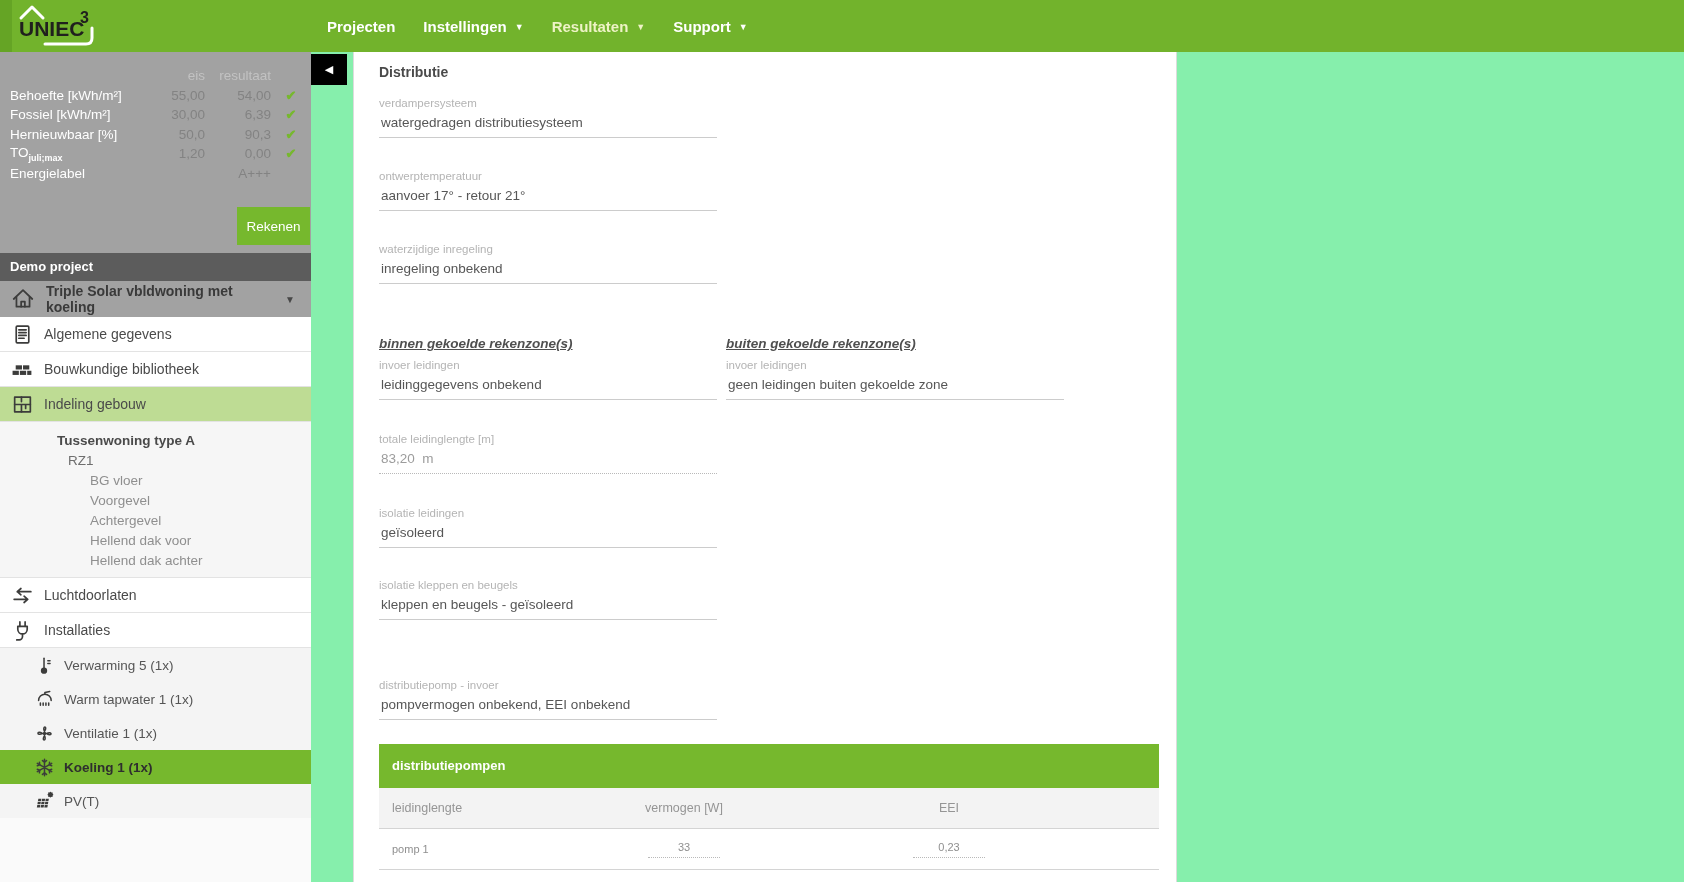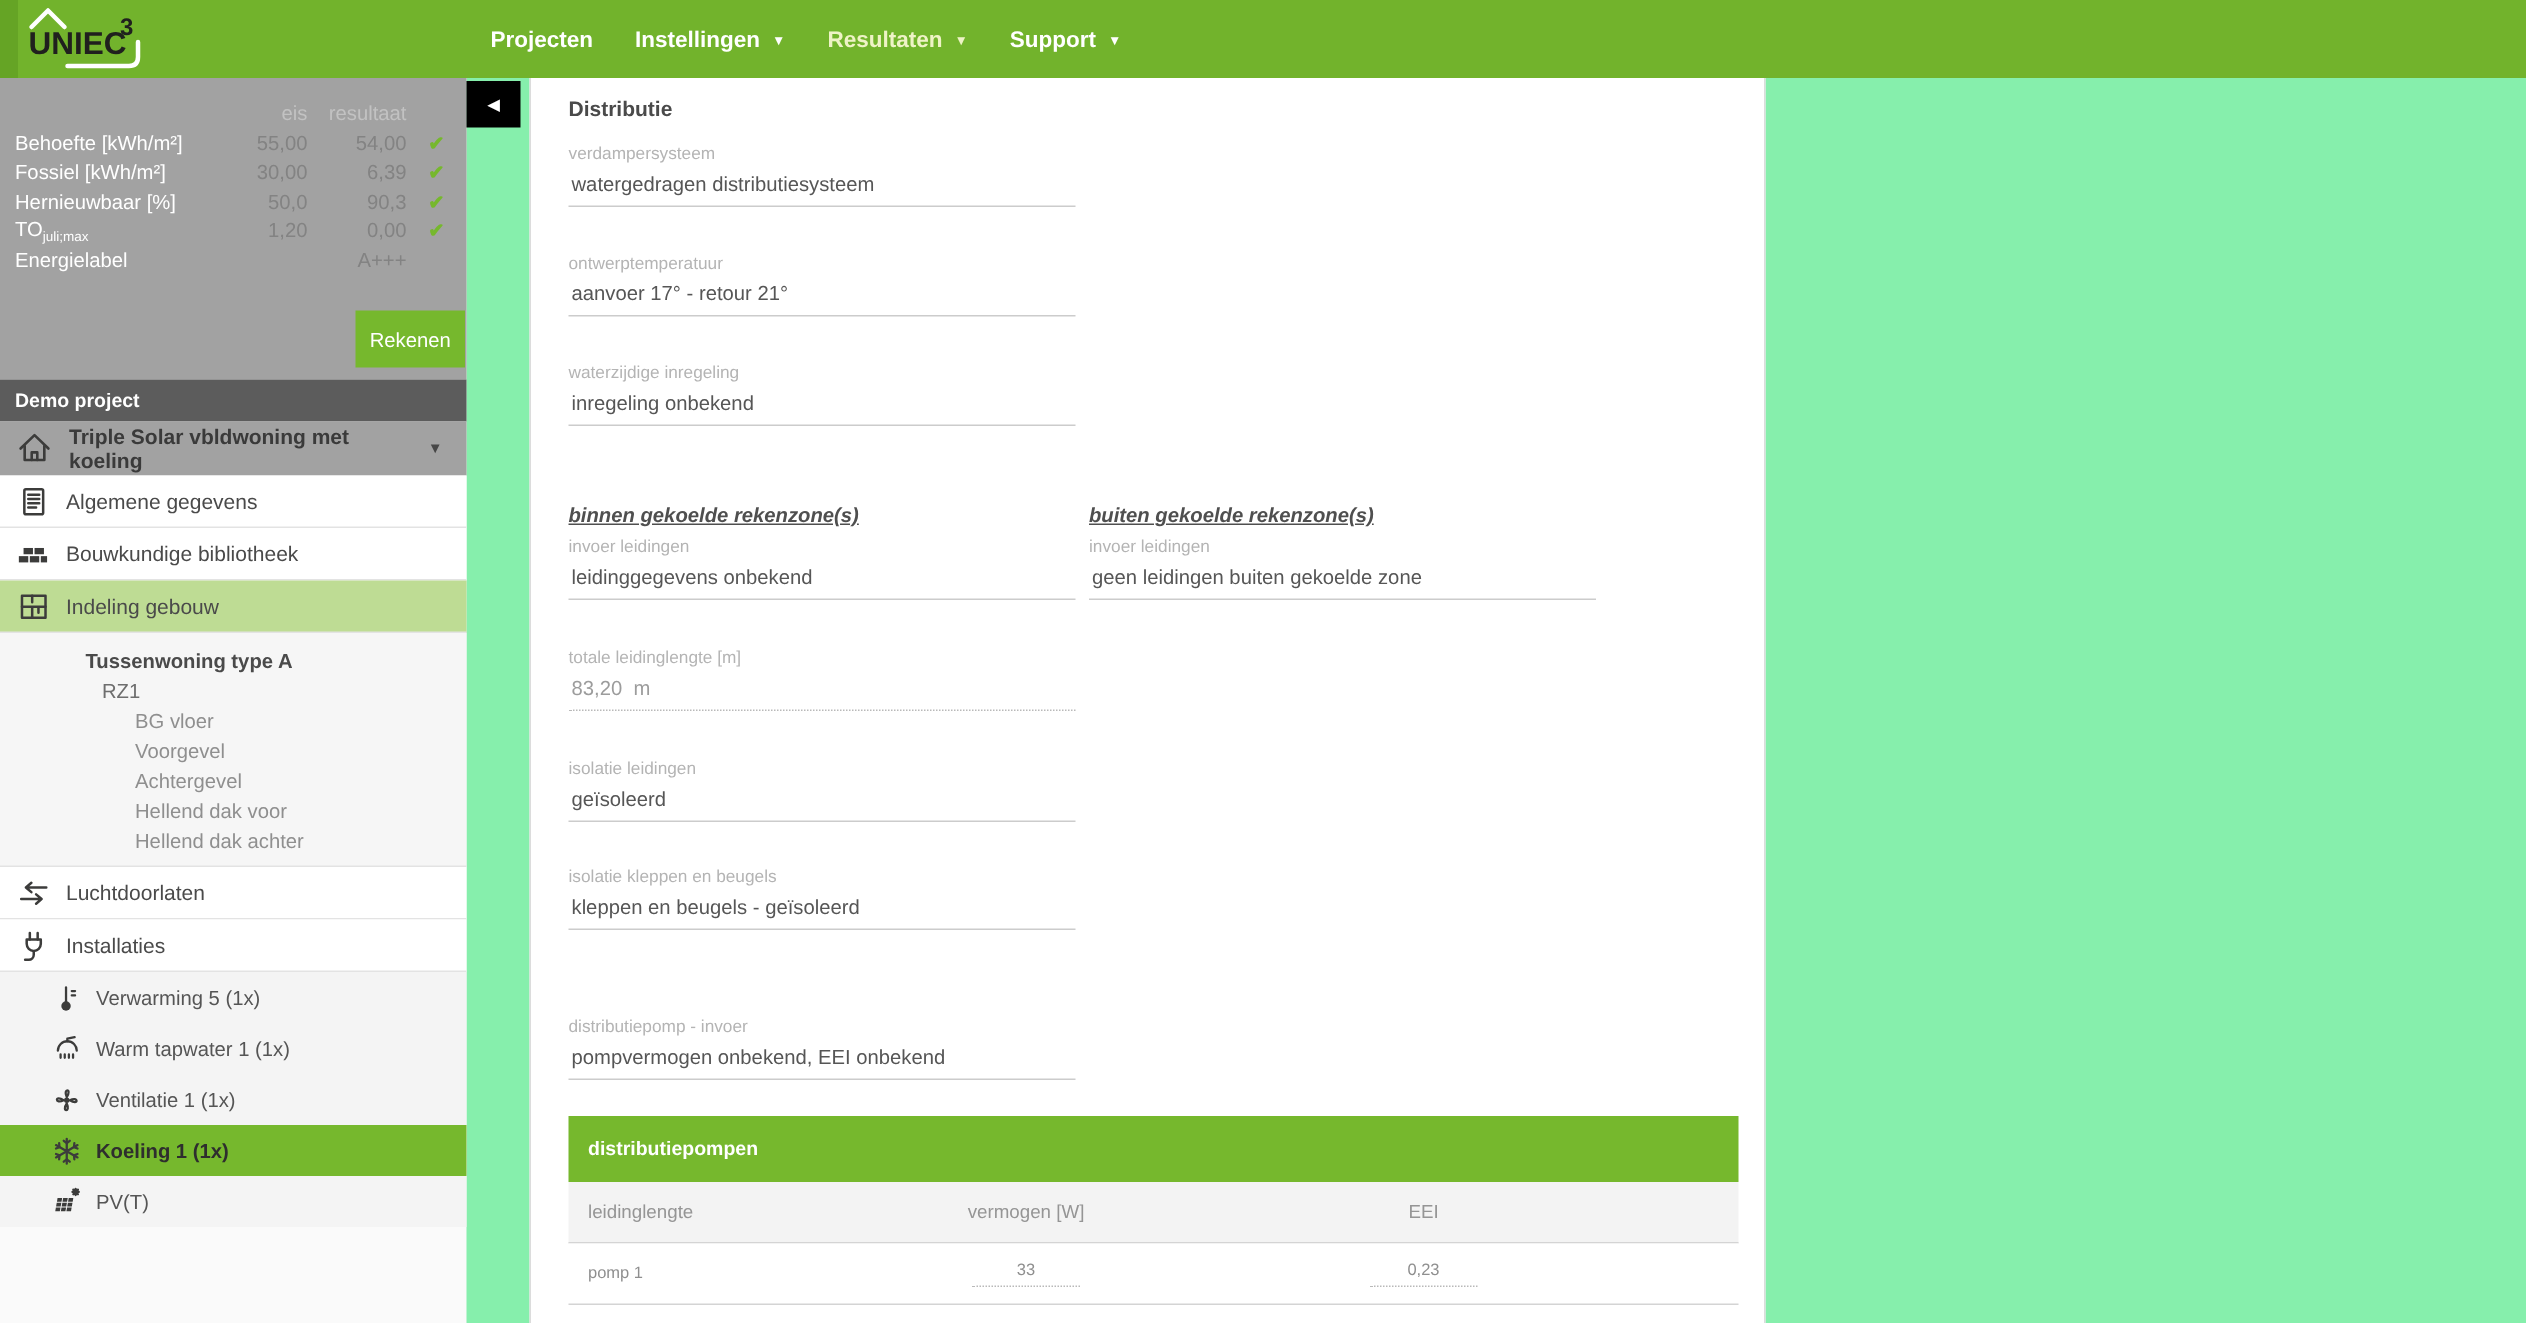--- a/index.html
+++ b/index.html
@@ -16,21 +16,21 @@
   .nav-caret{font-size:9px;transform:translateY(1px);}
 
   
   .sidebar{position:absolute;top:52px;left:0;width:311px;bottom:0;background:#fafafa;}
   .stats{position:absolute;top:0;left:0;right:0;height:201px;background:#a2a2a2;box-sizing:border-box;padding-top:14px;}
   .srow{display:grid;grid-template-columns:140px 55px 66px 1fr;align-items:center;padding-left:10px;height:19.5px;font-size:13.5px;color:#fff;}
   .srow .slabel{white-space:nowrap;}
   .srow .num{text-align:right;color:#838383;}
   .srow.sheader .num{color:#c2c2c2;}
   .srow .chk{text-align:center;color:#76b82d;font-size:13px;font-weight:bold;}
-  .srow sub{font-size:9px;}
+  .srow sub{font-size:9px;font-weight:bold;}
   .calc-btn{position:absolute;top:155px;right:1px;width:73px;height:38px;background:#76b82d;border:none;color:#fff;font-size:13.5px;font-family:inherit;cursor:pointer;}
 
   .projectbar{position:absolute;top:201px;left:0;right:0;height:28px;background:#5c5c5c;color:#fff;font-size:13px;font-weight:bold;line-height:28px;padding-left:10px;box-sizing:border-box;}
   .projectrow{position:absolute;top:229px;left:0;right:0;height:36px;background:#a2a2a2;display:flex;align-items:center;padding-left:11px;box-sizing:border-box;gap:11px;cursor:pointer;}
   .projectrow .plabel{font-size:14px;font-weight:bold;color:#3a3a3a;flex:1;}
   .projectrow .pcaret{color:#474747;font-size:10px;margin-right:16px;}
 
   .tree{position:absolute;top:265px;left:0;right:0;}
   .titem{display:flex;align-items:center;height:35px;background:#fff;border-bottom:1px solid #e3e3e3;padding-left:11px;gap:10px;font-size:14px;color:#4a4a4a;cursor:pointer;box-sizing:border-box;}
   .titem.soft{background:#bedc94;}

